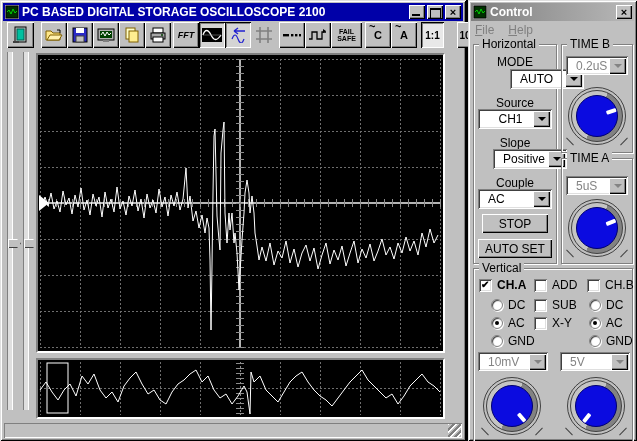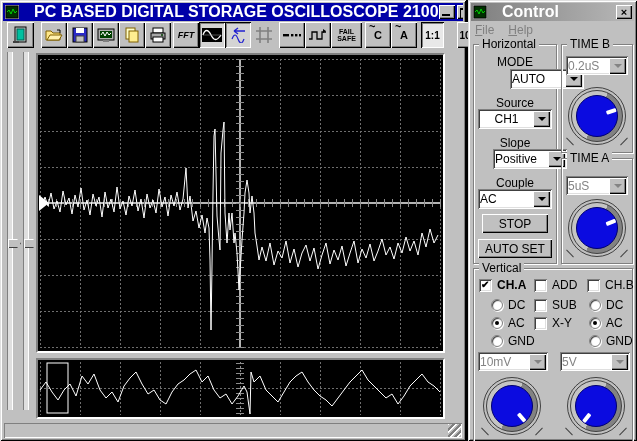--- a/index.html
+++ b/index.html
@@ -7,21 +7,21 @@
   body { background:#000; position:relative; font-family:"Liberation Sans", sans-serif; font-size:11px; color:#000; }
 
   .win { position:absolute; background:#c0c0c0;
     box-shadow: inset 1px 1px 0 #dfdfdf, inset -1px -1px 0 #000, inset 2px 2px 0 #fff, inset -2px -2px 0 #808080; }
 
   
   .titlebar { position:absolute; left:3px; right:3px; top:3px; height:18px;
     display:flex; align-items:center; padding:0 2px; overflow:hidden; }
   .titlebar.active { background:#0000a8; }
   .titlebar.inactive { background:linear-gradient(90deg,#7f7f7f,#b8b8b8); }
-  .title-text { color:#fff; font-weight:bold; font-size:16px; margin-left:15px; white-space:nowrap; letter-spacing:0px; }
+  .title-text { color:#fff; font-weight:bold; font-size:12px; margin-left:3px; white-space:nowrap; letter-spacing:0px; }
   .app-icon { width:14px; height:14px; flex:0 0 14px; }
   .tb-btns { margin-left:auto; display:flex; gap:2px; }
   .tb-btn { width:16px; height:14px; background:#c0c0c0; position:relative;
     box-shadow: inset 1px 1px 0 #fff, inset -1px -1px 0 #000, inset -2px -2px 0 #808080;
     display:flex; align-items:center; justify-content:center; font-size:11px; font-weight:bold; line-height:10px; }
   .tb-min::after { content:""; position:absolute; left:3px; bottom:3px; width:8px; height:2px; background:#000; }
   .tb-max::after { content:""; position:absolute; left:3px; top:3px; width:9px; height:8px; border:1px solid #000; border-top-width:2px; }
 
   
   .toolbar { position:absolute; left:3px; top:21px; right:3px; height:29px; }
@@ -60,21 +60,21 @@
   .menu-item u { text-decoration:underline; }
 
   .groupbox { position:absolute; border:1px solid #808080;
     box-shadow: inset 1px 1px 0 #fff, 1px 1px 0 #fff; }
   .group-label { position:absolute; top:-8px; left:5px; background:#c0c0c0; padding:0 3px; font-size:12px; }
 
   .ctl-label { position:absolute; width:100%; text-align:center; font-size:12px; }
 
   .combo { position:absolute; height:20px; background:#fff; display:flex; align-items:center;
     box-shadow: inset 1px 1px 0 #808080, inset -1px -1px 0 #fff, inset 2px 2px 0 #404040, inset -2px -2px 0 #dfdfdf; }
-  .combo-text { flex:1; padding-left:2px; font-size:12px; white-space:nowrap; overflow:hidden; }
+  .combo-text { flex:1; padding-left:10px; font-size:12px; white-space:nowrap; overflow:hidden; }
   .combo-btn { width:17px; height:16px; margin-right:2px; background:#c0c0c0; flex:0 0 17px;
     box-shadow: inset 1px 1px 0 #fff, inset -1px -1px 0 #000, inset -2px -2px 0 #808080;
     display:flex; align-items:center; justify-content:center; }
   .tri { width:0; height:0; border:4px solid transparent; border-top:4px solid #000; margin-top:4px; }
   .combo.disabled .combo-text { color:#848484; }
   .combo.disabled .tri { border-top-color:#848484; }
 
   .push-btn { position:absolute; height:19px; background:#c0c0c0; font-size:12px;
     box-shadow: inset 1px 1px 0 #fff, inset -1px -1px 0 #000, inset -2px -2px 0 #808080;
     display:flex; align-items:center; justify-content:center; }

